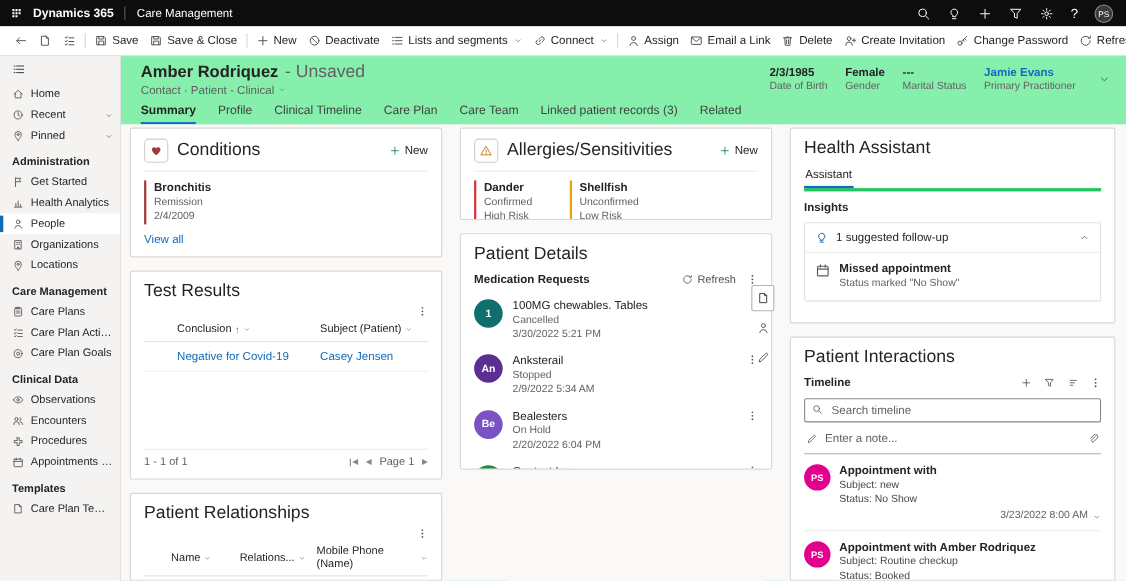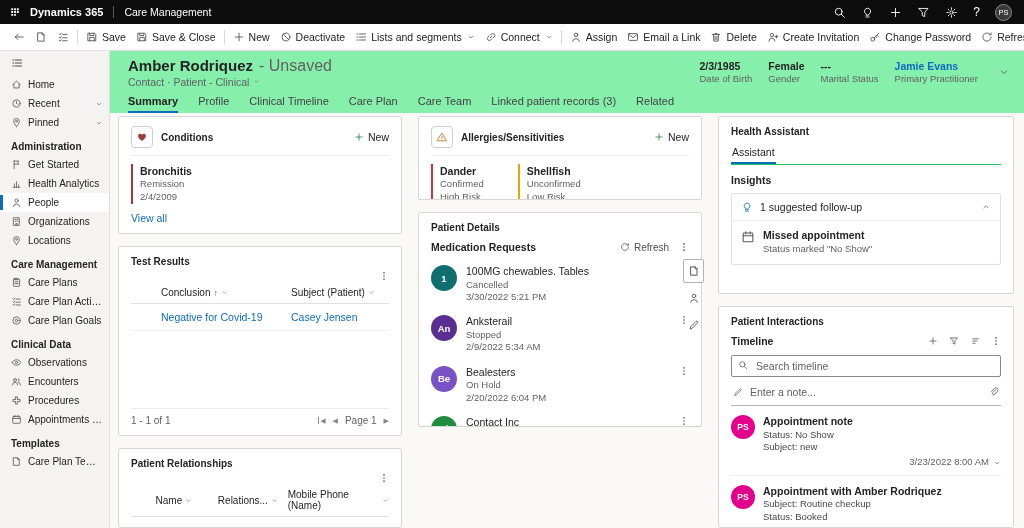--- a/index.html
+++ b/index.html
@@ -66,21 +66,21 @@
   .tabs { height:22px; display:flex; align-items:flex-end; gap:20px; padding:0 18px; }
   .tab { font-size:11px; color:#424242; padding-bottom:4px; border-bottom:2px solid transparent; }
   .tab.active { font-weight:bold; color:#242424; border-bottom-color:#0f6cbd; }
 
   
   .content { flex:1; background:#faf9f8; display:flex; gap:16px; padding:3px 10px 0 8px; overflow:hidden; }
   .col { display:flex; flex-direction:column; gap:12px; min-width:0; }
   .c1 { width:284px; } .c2 { width:284px; } .c3 { flex:1; }
   .card { background:#fff; border:1px solid #d9d7d5; border-radius:2px; padding:9px 12px;
           display:flex; flex-direction:column; overflow:hidden; }
-  .card-title { font-size:10px; font-weight:bold; }
+  .card-title { font-size:16px; font-weight:normal; }
 
   .card-head { display:flex; align-items:center; gap:8px; }
   .icon-box { width:22px; height:22px; border:1px solid #d0cecc; border-radius:4px;
               display:flex; align-items:center; justify-content:center; }
   .card-new { margin-left:auto; display:flex; align-items:center; gap:4px; font-size:10.5px; color:#242424; }
   .plus-green { color:#107c41; }
   .hd-divider { border-top:1px solid #ececec; margin:7px 0 8px; }
 
   .cond-item { border-left:2px solid #9f3a38; padding-left:7px; line-height:1.35; }
   .cond-name { font-size:10.5px; font-weight:bold; }
@@ -113,21 +113,21 @@
   .pd-refresh { display:flex; align-items:center; gap:4px; }
   .med-item { display:flex; align-items:flex-start; gap:9px; padding:6px 0; }
   .avatar { width:26px; height:26px; border-radius:50%; color:#fff; font-size:9.5px; font-weight:bold;
             display:flex; align-items:center; justify-content:center; flex:none; }
   .med-body { line-height:1.3; min-width:0; }
   .med-name { font-size:10.5px; }
   .med-sub { font-size:9.5px; color:#616161; }
   .med-more { margin-left:auto; color:#5b5b5b; }
 
   
-  .ha-tabs { border-bottom:1px solid #22c55e; margin-top:7px; }
+  .ha-tabs { border-bottom:3px solid #22c55e; margin-top:7px; }
   .ha-tab { display:inline-block; font-size:10.5px; padding:2px 1px 4px; border-bottom:2px solid #0f6cbd; }
   .ha-insights { font-size:10.5px; font-weight:bold; margin:9px 0 7px; }
   .ha-box { border:1px solid #e3e1df; border-radius:2px; }
   .ha-sugg { display:flex; align-items:center; gap:7px; padding:7px 9px; border-bottom:1px solid #ececec;
              font-size:10.5px; }
   .ha-sugg .bulb { color:#0f6cbd; }
   .ha-sugg .chev { margin-left:auto; color:#5b5b5b; }
   .ha-insight { display:flex; gap:8px; padding:8px 9px 10px; }
   .ha-insight .ic { color:#5b5b5b; margin-top:1px; }
   .ha-ins-title { font-size:10.5px; font-weight:bold; }
@@ -855,23 +855,23 @@
               </svg>
             <span>Enter a note...</span>
             <svg class="ic sm clip">
                 <use href="#i-attach"></use>
               </svg>
           </div>
 
           <div class="tl-entry">
             <span class="avatar sm" style="background-color: rgb(227, 0, 140);">PS</span>
             <div class="tl-body">
-              <div class="tl-title">Appointment note</div>
+              <div class="tl-title">Appointment with</div>
+              <div class="tl-line">Subject: new</div>
               <div class="tl-line">Status: No Show</div>
-              <div class="tl-line">Subject: new</div>
               <div class="tl-date-row">
                 <span>3/23/2022 8:00 AM</span>
                 <svg class="chev ic">
                     <use href="#i-chevron-down"></use>
                   </svg>
               </div>
             </div>
           </div>
           <div class="tl-entry" style="border-bottom:none">
             <span class="avatar sm" style="background-color: rgb(227, 0, 140);">PS</span>

